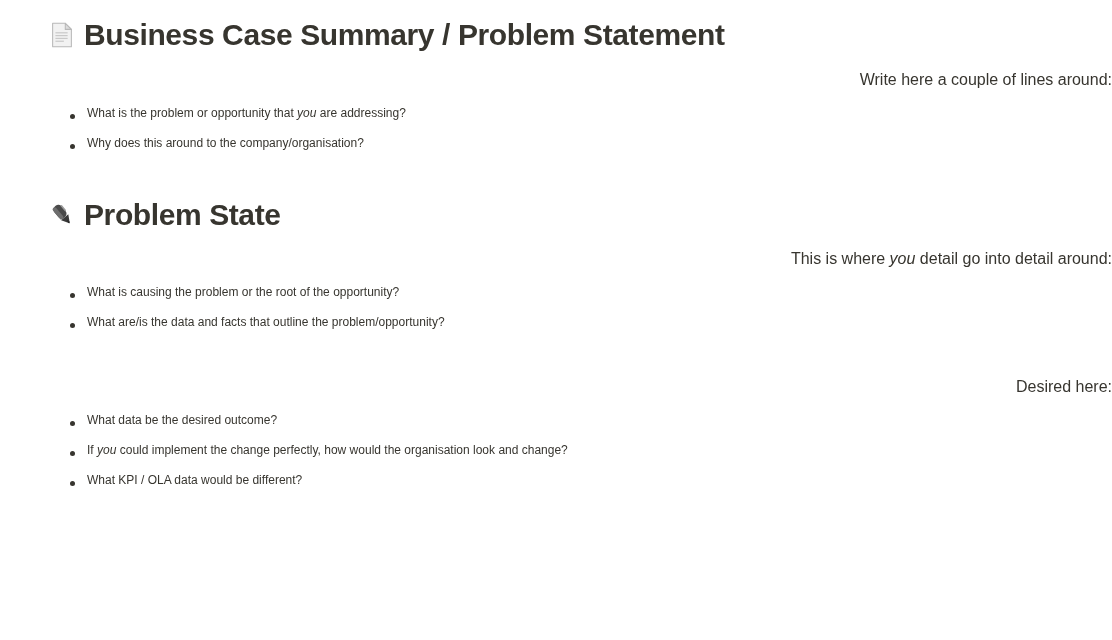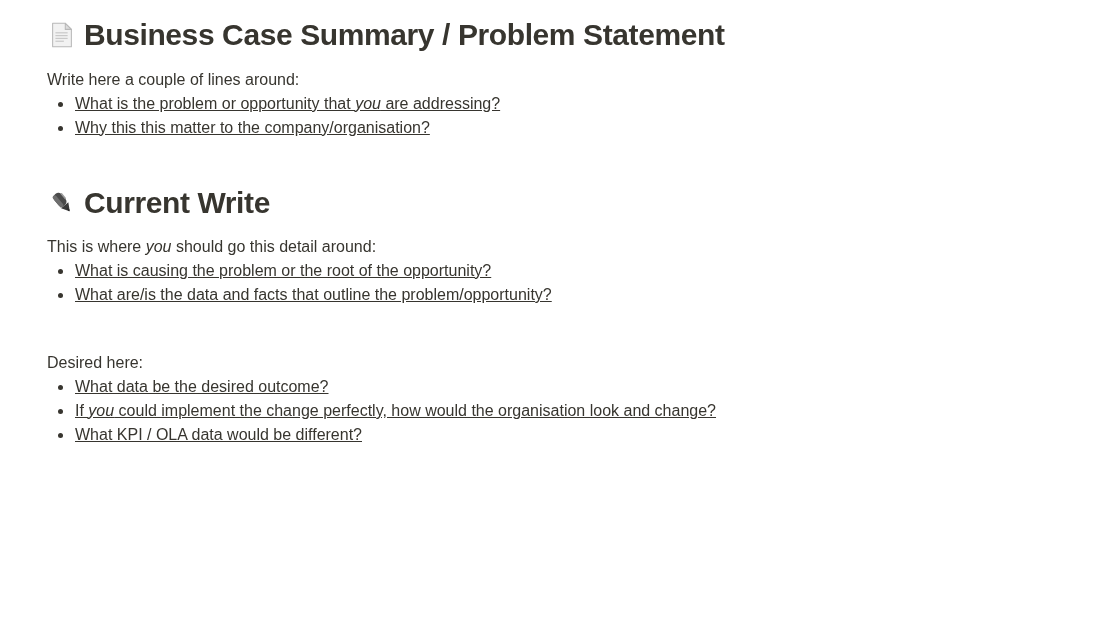--- a/index.html
+++ b/index.html
@@ -56,44 +56,43 @@
   }
 
   
   ul.bullets {
     list-style: none;
     margin: 0;
     padding: 0;
   }
   ul.bullets li {
     position: relative;
-    font-size: 16px;
+    font-size: 12px;
     line-height: 1.5;
     color: #37352f;
     padding-left: 28px;
-    margin: 0;
-    text-decoration: underline;
+    margin: 12px;
   }
   ul.bullets li::before {
     content: "";
     position: absolute;
     left: 11px;
     top: 10px;
     width: 5px;
     height: 5px;
     border-radius: 50%;
     background: #37352f;
   }
 
   em { font-style: italic; }
 
   
   .blk-h1      { margin-top: 16px; }
   .blk-h       { margin-top: 44px; }
-  .blk-lead    { margin-top: 14px; }
+  .blk-lead    { margin-top: 14px; text-align: right; }
   .blk-li      { margin-top: 11px; }
 </style>
 </head>
 <body style="background: rgb(255, 255, 255);">
 
 <div class="page">
 
   <div class="blk-h1">
     <h1 class="section-heading">
       <span class="emoji">
@@ -108,41 +107,41 @@
           </g>
         </svg>
       </span>
       <span class="heading-text">Business Case Summary / Problem Statement</span>
     </h1>
 
     <p class="lead blk-lead">Write here a couple of lines around:</p>
 
     <ul class="bullets">
       <li class="blk-li"><span>What is the problem or opportunity that </span><em>you</em><span> are addressing?</span></li>
-      <li class="blk-li"><span>Why this this matter to the company/organisation?</span></li>
+      <li class="blk-li"><span>Why does this around to the company/organisation?</span></li>
     </ul>
   </div>
 
   <div class="blk-h">
     <h2 class="section-heading">
       <span class="emoji">
         <svg viewBox="0 0 32 32" aria-hidden="true">
           <g transform="rotate(-40 16 16)">
             <rect x="11" y="5" width="10" height="15.5" rx="4.6" fill="#4a4a4a"></rect>
             <rect x="11" y="5" width="4.4" height="15.5" rx="2.2" fill="#6e6e6e"></rect>
             <path d="M11 20.5h10l-3.2 5.4a1.9 1.9 0 0 1-3.6 0z" fill="#3a3a3a"></path>
             <path d="M16 23.6l1.2 3.9-1.2 1.3-1.2-1.3z" fill="#2b2b2b"></path>
             <rect x="20.2" y="8" width="1.8" height="8" rx="0.9" fill="#9a9a9a"></rect>
           </g>
         </svg>
       </span>
-      <span class="heading-text">Current Write</span>
+      <span class="heading-text">Problem State</span>
     </h2>
 
-    <p class="lead blk-lead"><span>This is where </span><em>you</em><span> should go this detail around:</span></p>
+    <p class="lead blk-lead"><span>This is where </span><em>you</em><span> detail go into detail around:</span></p>
 
     <ul class="bullets">
       <li class="blk-li"><span>What is causing the problem or the root of the opportunity?</span></li>
       <li class="blk-li"><span>What are/is the data and facts that outline the problem/opportunity?</span></li>
     </ul>
   </div>
 
   <div class="blk-h">
 
     <p class="lead blk-lead">Desired here:</p>

